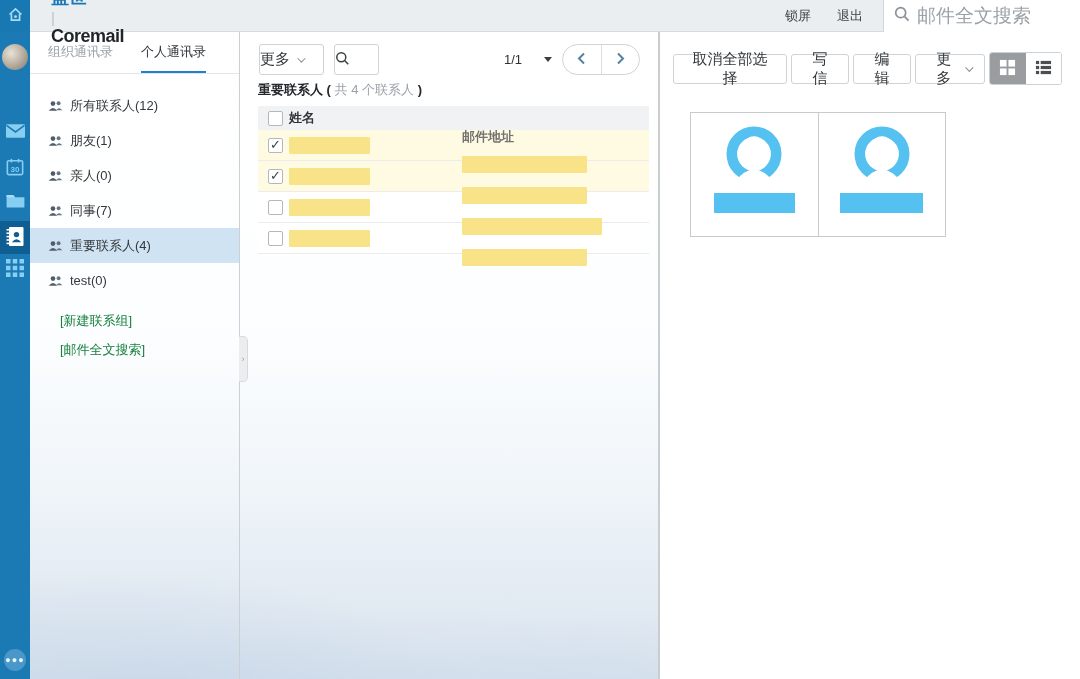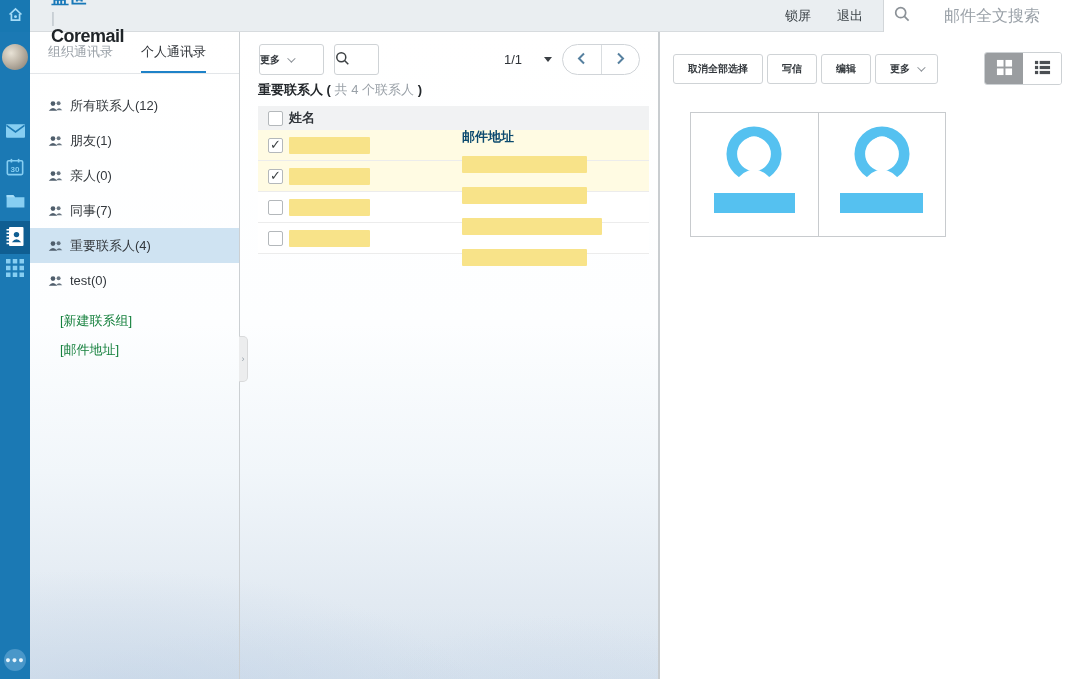--- a/index.html
+++ b/index.html
@@ -26,22 +26,22 @@
     border-bottom:1px solid #d7dbde; display:flex; align-items:center; z-index:5; }
   .logo { display:flex; align-items:baseline; margin-left:14px;flex-direction:column; }
   .logo-cn { color:#1878b8; font-weight:bold; font-size:18px; }
   .logo-sep { color:#b9c1c8; margin:0 7px; font-size:15px; }
   .logo-en { color:#1f2428; font-weight:bold; font-size:18px; letter-spacing:-0.5px; }
   .header-spacer { flex:1; }
   .hdr-link { color:#3c4348; margin-right:26px; cursor:pointer; }
   .hdr-link.logout { margin-right:20px; }
   .search-box { width:197px; height:32px; background:#fff; border-left:1px solid #d2d6d9;
     display:flex; align-items:center; padding-left:10px; }
-  .search-box input { border:none; outline:none; width:150px; font-size:16px; color:#333;
-    font-family:inherit; margin-left:7px; background:transparent;text-align:center; }
+  .search-box input { border:none; outline:none; width:150px; font-size:19px; color:#333;
+    font-family:inherit; margin-left:7px; background:transparent; }
   .search-box input::placeholder { color:#9aa1a8; }
 
   
   .bg-pane { position:absolute; left:30px; top:32px; width:629px; bottom:0;
     background:
       radial-gradient(620px 240px at 12% 106%, rgba(183,203,226,0.55), rgba(183,203,226,0) 62%),
       radial-gradient(760px 280px at 62% 115%, rgba(193,210,230,0.55), rgba(193,210,230,0) 60%),
       radial-gradient(500px 200px at 95% 108%, rgba(200,215,232,0.45), rgba(200,215,232,0) 60%),
       linear-gradient(180deg,#ffffff 0%,#fdfeff 45%,#f1f6fa 68%,#e2eaf2 88%,#dbe5ef 100%);
   }
@@ -58,22 +58,22 @@
   .group-label { color:#33383d; }
   .quick-links { margin-top:8px; }
   .quick-link { height:29px; display:flex; align-items:center; padding-left:30px; color:#15803d; cursor:pointer; }
 
   .collapse-handle { position:absolute; left:239px; top:336px; width:9px; height:46px; background:#ecedee;
     border:1px solid #d9dadb; border-left:none; border-radius:0 5px 5px 0; z-index:4;
     display:flex; align-items:center; justify-content:center; color:#96a0a9; font-size:9px; cursor:pointer; }
 
   
   .mid-panel { position:absolute; left:240px; top:32px; width:419px; bottom:0; border-right:1px solid #c9cdd0; }
-  .btn { background:#fff; border:1px solid #cfd3d6; border-radius:3px; color:#33383d; font-size:10px;
-    display:inline-flex; align-items:center; justify-content:flex-start; cursor:pointer; font-family:inherit;font-weight:bold; }
+  .btn { background:#fff; border:1px solid #cfd3d6; border-radius:3px; color:#33383d; font-size:15px;
+    display:inline-flex; align-items:center; justify-content:flex-start; cursor:pointer; font-family:inherit; }
   .mid-toolbar { position:absolute; left:19px; top:12px; right:18px; height:31px; display:flex; align-items:center; }
   .btn-more-mid { width:65px; height:31px; }
   .btn-search-mid { width:45px; height:31px; margin-left:10px; }
   .chev-down { width:6px; height:6px; border-right:1px solid #8a9096; border-bottom:1px solid #8a9096;
     transform:rotate(45deg) translateY(-2px); margin-left:7px; display:inline-block; }
   .mid-spacer { flex:1; }
   .page-ind { display:flex; align-items:center; cursor:pointer; color:#2f3338; margin-right:10px;gap:19px; }
   .caret-solid { width:0; height:0; border-left:4px solid transparent; border-right:4px solid transparent;
     border-top:5px solid #3a3f44; margin-left:3px; }
   .pager { width:78px; height:31px; border:1px solid #d0d4d8; border-radius:16px; background:#fff; display:flex; overflow:hidden; }
@@ -82,21 +82,21 @@
 
   .section-line { position:absolute; left:18px; top:49px; font-weight:bold; color:#24282c; }
   .section-count { color:#9aa1a8; font-weight:normal; }
 
   .table { position:absolute; left:18px; top:74px; width:391px; }
   .t-head { height:24px; background:#f1f2f3; display:flex; align-items:center; }
   .t-row { height:31px; display:flex; align-items:center; border-bottom:1px solid #ececec; background:#fff; }
   .t-row.sel { background:#fffbe3; }
   .cell-chk { width:31px; padding-left:10px; flex:none; }
   .cell-name { width:173px; flex:none; font-weight:bold; color:#2f3338; }
-  .cell-mail { flex:1; font-weight:bold; color:#0c4a6e;margin-top:38px; }
+  .cell-mail { flex:1; font-weight:bold; color:#737373;margin-top:38px; }
   .chk { width:15px; height:15px; border:1px solid #b4b8bb; border-radius:2px; background:#fff; position:relative; cursor:pointer; }
   .chk.checked::after { content:"✓"; position:absolute; left:1px; top:-2px; font-size:13px; font-weight:bold; color:#3d4245; }
   .bar-y { height:17px; background:#f8e389; border-radius:1px; }
   .bar-name { width:81px; }
   .bar-mail { width:125px; }
   .t-row.wide .bar-mail { width:140px; }
 
   
   .right-panel { position:absolute; left:659px; top:32px; right:0; bottom:0; background:#fff; border-left:1px solid #c9cdd0; }
   .right-toolbar { position:absolute; left:13px; top:20px; right:18px; height:33px; display:flex; align-items:center; }
@@ -285,21 +285,21 @@
               <path d="M0.8 11 Q5.3 5.2 9.8 11 Z"></path>
               <circle cx="11.3" cy="3.1" r="2.1" opacity="0.85"></circle>
               <path d="M8.6 10.6 Q11.8 6 15.2 10.6 Z" opacity="0.85"></path>
             </g>
           </svg>
         <span class="group-label">test(0)</span>
       </div>
     </div>
     <div class="quick-links">
       <div class="quick-link">[新建联系组]</div>
-      <div class="quick-link">[邮件地址]</div>
+      <div class="quick-link">[邮件全文搜索]</div>
     </div>
   </div>
 
   <div class="collapse-handle">
       <span>›</span>
     </div>
 
   <div class="mid-panel">
     <div class="mid-toolbar">
       <button class="btn btn-more-mid">

